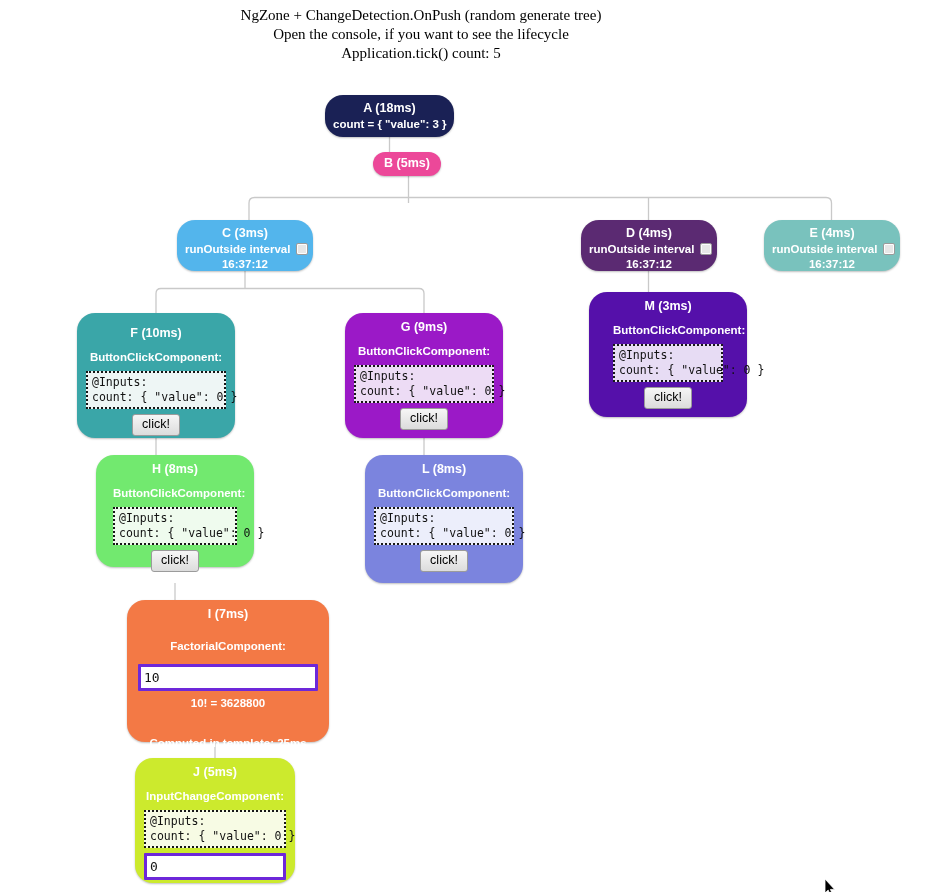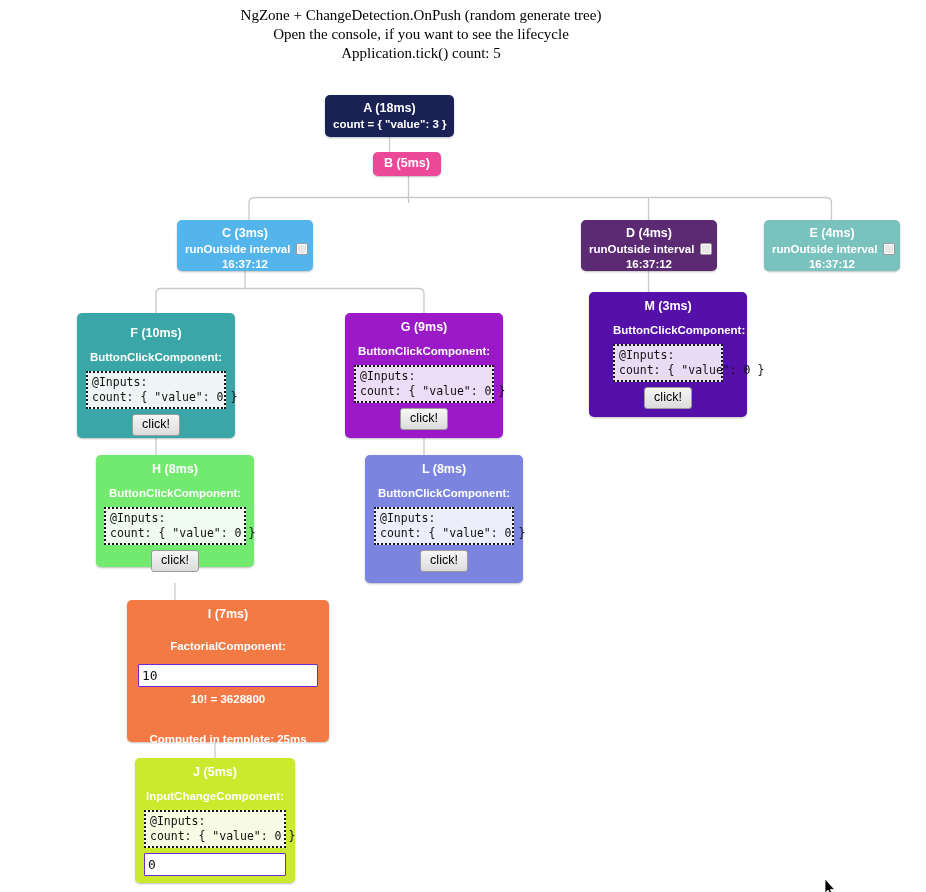--- a/index.html
+++ b/index.html
@@ -35,21 +35,21 @@
   #edges {
     position: absolute;
     left: 0; top: 0;
     width: 926px; height: 892px;
     pointer-events: none;
   }
 
   
   .node {
     position: absolute;
-    border-radius: 5px;
+    border-radius: 18px;
     color: #ffffff;
     text-align: center;
     font-weight: bold;
     font-size: 12px;
     padding: 6px 8px;
     box-shadow: 0 1px 2px rgba(0,0,0,.25);
   }
   .node .title {
     font-size: 12.5px;
     font-weight: bold;
@@ -118,21 +118,21 @@
   }
 
   
   .txtinput {
     display: block;
     width: 100%;
     font-family: "DejaVu Sans Mono", "Liberation Mono", monospace;
     font-size: 13px;
     color: #111111;
     background: #ffffff;
-    border: 1px solid #6d28d9;
+    border: 3px solid #6d28d9;
     border-radius: 1px;
     padding: 2px 3px;
     line-height: 17px;
     outline: none;
   }
 
   .result {
     font-size: 11.5px;
     font-weight: bold;
     line-height: 16px;
@@ -238,21 +238,21 @@
 </div>
 
 <div class="node" id="n-m" style="left:589px; top:292px; width:158px; height:125px; background:#5510aa; padding:6px 24px;">
   <div class="title">M (3ms)</div>
   <div class="cmpname">ButtonClickComponent:</div>
   <div class="inputs" style="background:#e7dcf4;"><span>@Inputs:</span>
 <span>count: { "value": 0 }</span></div>
   <div class="clickbtn">click!</div>
 </div>
 
-<div class="node" id="n-h" style="left:96px; top:455px; width:158px; height:112px; background:#72e96f; padding:6px 8px;">
+<div class="node" id="n-h" style="left:96px; top:455px; width:158px; height:112px; background:#72e96f; padding:6px 17px;">
   <div class="title">H (8ms)</div>
   <div class="cmpname">ButtonClickComponent:</div>
   <div class="inputs" style="background:#effbee;"><span>@Inputs:</span>
 <span>count: { "value": 0 }</span></div>
   <div class="clickbtn">click!</div>
 </div>
 
 <div class="node" id="n-l" style="left:365px; top:455px; width:158px; height:128px; background:#7b84de; padding:6px 9px;">
   <div class="title">L (8ms)</div>
   <div class="cmpname">ButtonClickComponent:</div>

